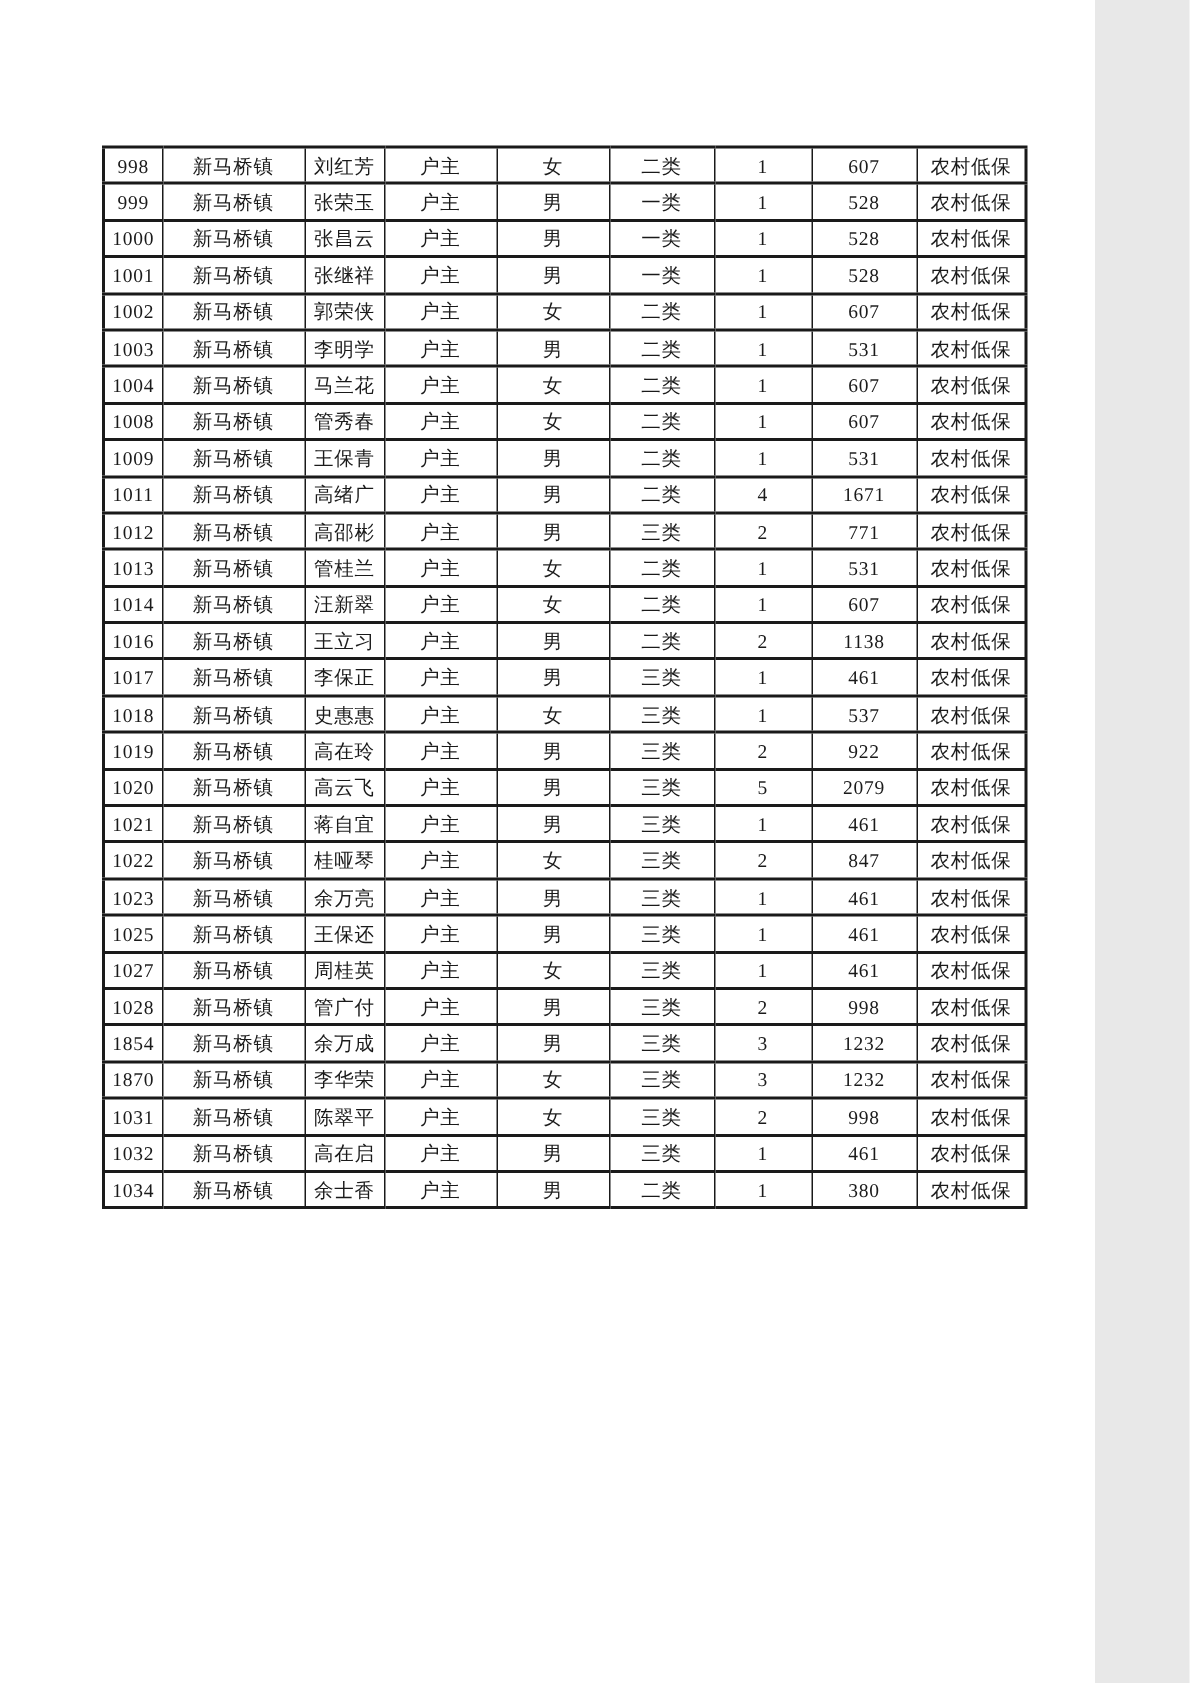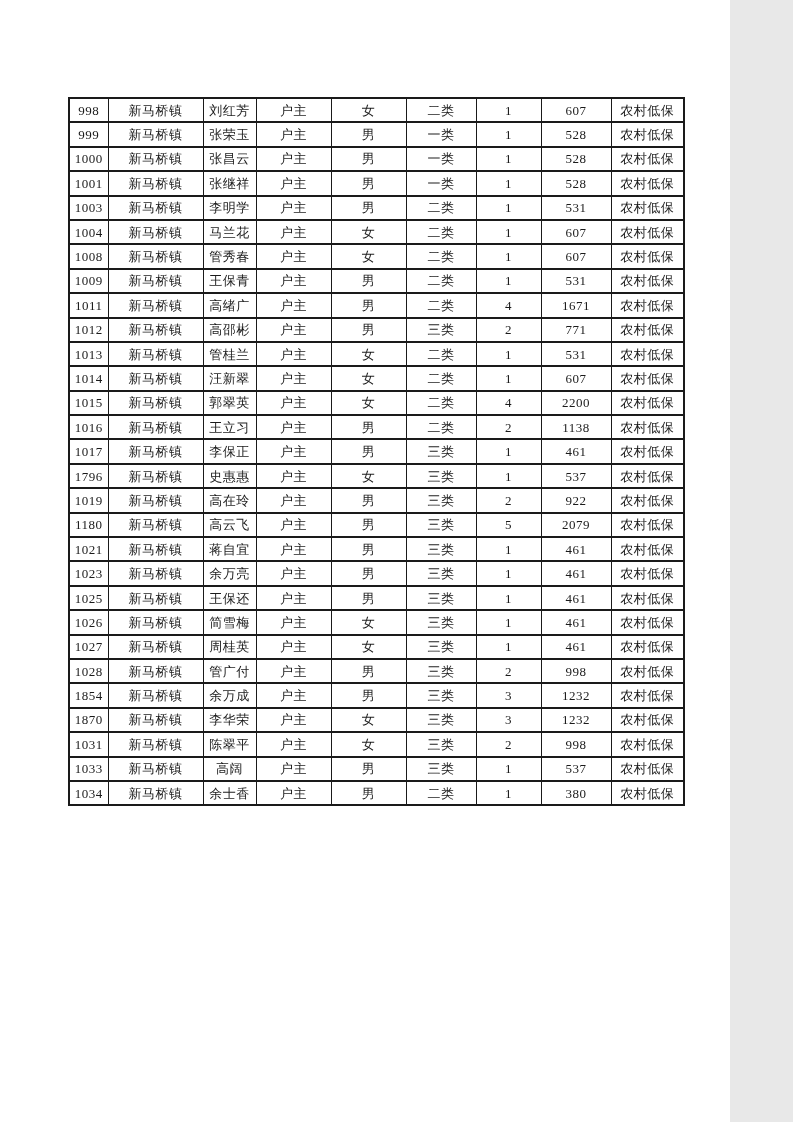--- a/index.html
+++ b/index.html
@@ -109,20 +109,31 @@
           <td>新马桥镇</td>
           <td>张继祥</td>
           <td>户主</td>
           <td>男</td>
           <td>一类</td>
           <td>1</td>
           <td>528</td>
           <td>农村低保</td>
         </tr>
         <tr>
+          <td>1002</td>
+          <td>新马桥镇</td>
+          <td>郭荣侠</td>
+          <td>户主</td>
+          <td>女</td>
+          <td>二类</td>
+          <td>1</td>
+          <td>607</td>
+          <td>农村低保</td>
+        </tr>
+        <tr>
           <td>1003</td>
           <td>新马桥镇</td>
           <td>李明学</td>
           <td>户主</td>
           <td>男</td>
           <td>二类</td>
           <td>1</td>
           <td>531</td>
           <td>农村低保</td>
         </tr>
@@ -197,31 +208,20 @@
           <td>新马桥镇</td>
           <td>汪新翠</td>
           <td>户主</td>
           <td>女</td>
           <td>二类</td>
           <td>1</td>
           <td>607</td>
           <td>农村低保</td>
         </tr>
         <tr>
-          <td>1015</td>
-          <td>新马桥镇</td>
-          <td>郭翠英</td>
-          <td>户主</td>
-          <td>女</td>
-          <td>二类</td>
-          <td>4</td>
-          <td>2200</td>
-          <td>农村低保</td>
-        </tr>
-        <tr>
           <td>1016</td>
           <td>新马桥镇</td>
           <td>王立习</td>
           <td>户主</td>
           <td>男</td>
           <td>二类</td>
           <td>2</td>
           <td>1138</td>
           <td>农村低保</td>
         </tr>
@@ -230,21 +230,21 @@
           <td>新马桥镇</td>
           <td>李保正</td>
           <td>户主</td>
           <td>男</td>
           <td>三类</td>
           <td>1</td>
           <td>461</td>
           <td>农村低保</td>
         </tr>
         <tr>
-          <td>1796</td>
+          <td>1018</td>
           <td>新马桥镇</td>
           <td>史惠惠</td>
           <td>户主</td>
           <td>女</td>
           <td>三类</td>
           <td>1</td>
           <td>537</td>
           <td>农村低保</td>
         </tr>
         <tr>
@@ -252,21 +252,21 @@
           <td>新马桥镇</td>
           <td>高在玲</td>
           <td>户主</td>
           <td>男</td>
           <td>三类</td>
           <td>2</td>
           <td>922</td>
           <td>农村低保</td>
         </tr>
         <tr>
-          <td>1180</td>
+          <td>1020</td>
           <td>新马桥镇</td>
           <td>高云飞</td>
           <td>户主</td>
           <td>男</td>
           <td>三类</td>
           <td>5</td>
           <td>2079</td>
           <td>农村低保</td>
         </tr>
         <tr>
@@ -274,47 +274,47 @@
           <td>新马桥镇</td>
           <td>蒋自宜</td>
           <td>户主</td>
           <td>男</td>
           <td>三类</td>
           <td>1</td>
           <td>461</td>
           <td>农村低保</td>
         </tr>
         <tr>
+          <td>1022</td>
+          <td>新马桥镇</td>
+          <td>桂哑琴</td>
+          <td>户主</td>
+          <td>女</td>
+          <td>三类</td>
+          <td>2</td>
+          <td>847</td>
+          <td>农村低保</td>
+        </tr>
+        <tr>
           <td>1023</td>
           <td>新马桥镇</td>
           <td>余万亮</td>
           <td>户主</td>
           <td>男</td>
           <td>三类</td>
           <td>1</td>
           <td>461</td>
           <td>农村低保</td>
         </tr>
         <tr>
           <td>1025</td>
           <td>新马桥镇</td>
           <td>王保还</td>
           <td>户主</td>
           <td>男</td>
-          <td>三类</td>
-          <td>1</td>
-          <td>461</td>
-          <td>农村低保</td>
-        </tr>
-        <tr>
-          <td>1026</td>
-          <td>新马桥镇</td>
-          <td>简雪梅</td>
-          <td>户主</td>
-          <td>女</td>
           <td>三类</td>
           <td>1</td>
           <td>461</td>
           <td>农村低保</td>
         </tr>
         <tr>
           <td>1027</td>
           <td>新马桥镇</td>
           <td>周桂英</td>
           <td>户主</td>
@@ -362,28 +362,28 @@
           <td>新马桥镇</td>
           <td>陈翠平</td>
           <td>户主</td>
           <td>女</td>
           <td>三类</td>
           <td>2</td>
           <td>998</td>
           <td>农村低保</td>
         </tr>
         <tr>
-          <td>1033</td>
-          <td>新马桥镇</td>
-          <td>高阔</td>
-          <td>户主</td>
-          <td>男</td>
-          <td>三类</td>
-          <td>1</td>
-          <td>537</td>
+          <td>1032</td>
+          <td>新马桥镇</td>
+          <td>高在启</td>
+          <td>户主</td>
+          <td>男</td>
+          <td>三类</td>
+          <td>1</td>
+          <td>461</td>
           <td>农村低保</td>
         </tr>
         <tr>
           <td>1034</td>
           <td>新马桥镇</td>
           <td>余士香</td>
           <td>户主</td>
           <td>男</td>
           <td>二类</td>
           <td>1</td>

